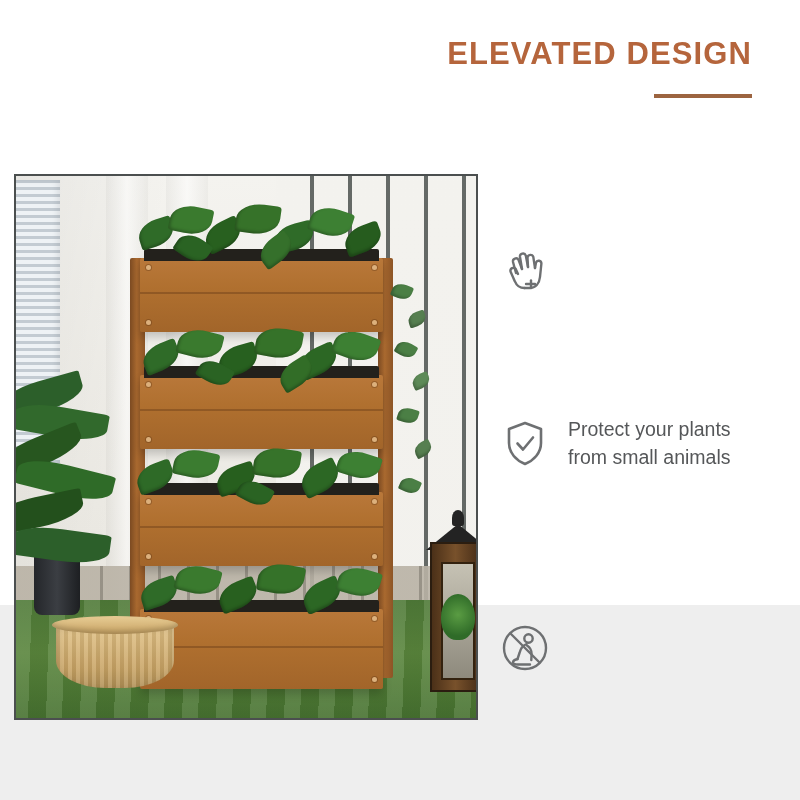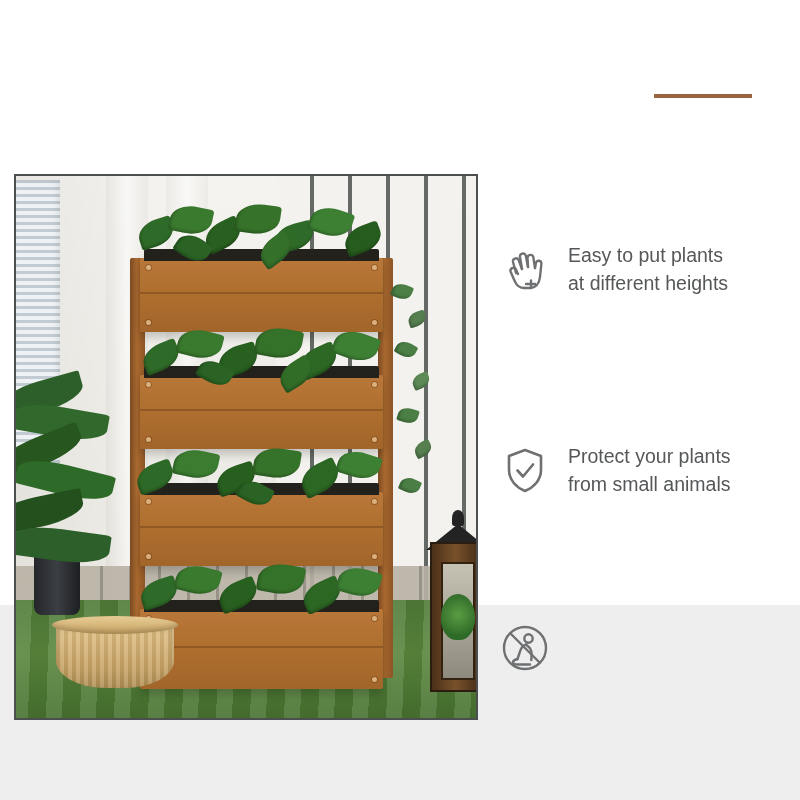--- a/index.html
+++ b/index.html
@@ -320,21 +320,21 @@
     top: 240px;
     width: 296px;
   }
   .feature {
     position: absolute;
     left: 0;
     display: flex;
     align-items: center;
   }
   .feature-1 { top: 0px; }
-  .feature-2 { top: 201px; }
+  .feature-2 { top: 174px; }
   .feature-3 { top: 378px; }
 
   .feature-icon {
     flex: 0 0 auto;
     width: 58px;
     height: 60px;
     display: flex;
     align-items: center;
     justify-content: center;
   }
@@ -346,20 +346,21 @@
     white-space: pre-line;
   }
 </style>
 </head>
 <body>
 
 <div class="page">
 
   <div class="gray-band"></div>
 
+  <div class="headline">ELEVATED DESIGN</div>
   <div class="headline-rule"></div>
 
   <div class="photo">
     <div class="photo-inner">
 
       <div class="wall"></div>
       <div class="fold" style="left:90px;"></div>
       <div class="fold" style="left:150px;"></div>
       <div class="blinds"></div>
       <div class="fence"></div>
@@ -484,22 +485,20 @@
         <svg width="46" height="48" viewBox="0 0 46 48" fill="none" stroke="#6e7072" stroke-width="2.4" stroke-linecap="round" stroke-linejoin="round">
           <path d="M14 27 L11 16 a3 3 0 0 1 5.6-2 L20 23"></path>
           <path d="M20 23 L18 11 a3 3 0 0 1 5.8-1.4 L26 21"></path>
           <path d="M26 21 L25.5 11.5 a3 3 0 0 1 5.8-0.6 L33 22"></path>
           <path d="M33 22 L34 16.5 a2.8 2.8 0 0 1 5.4 1 L38 31 c-0.6 6.5-4.5 11-10.5 11 h-5"></path>
           <path d="M22.5 42 c-4.5 0-8-2.6-9.6-6.6 L8.5 25.5 a3 3 0 0 1 5.2-2.6 L16 28"></path>
           <path d="M24 38 h9"></path>
           <path d="M29 34.5 v7.5"></path>
         </svg>
       </div>
-      <div class="feature-text">Easy to put plants
-at different heights</div>
     </div>
 
     <div class="feature feature-2">
       <div class="feature-icon">
         <svg width="44" height="50" viewBox="0 0 44 50" fill="none" stroke="#6e7072" stroke-width="2.6" stroke-linecap="round" stroke-linejoin="round">
           <path d="M22 4 L38 10 v14 c0 10-7.4 17.6-16 21 -8.6-3.4-16-11-16-21 V10 Z"></path>
           <path d="M14.5 24.5 L20 30.5 L30 18.5"></path>
         </svg>
       </div>
       <div class="feature-text">Protect your plants

